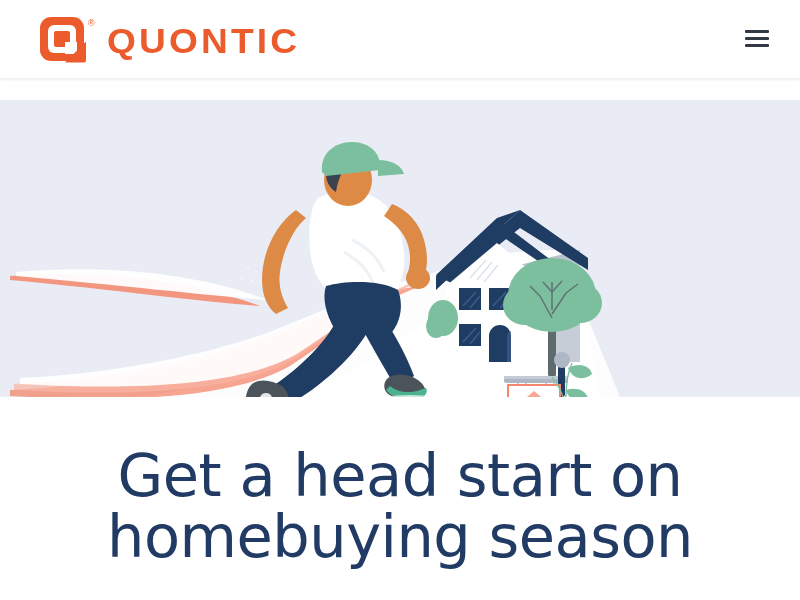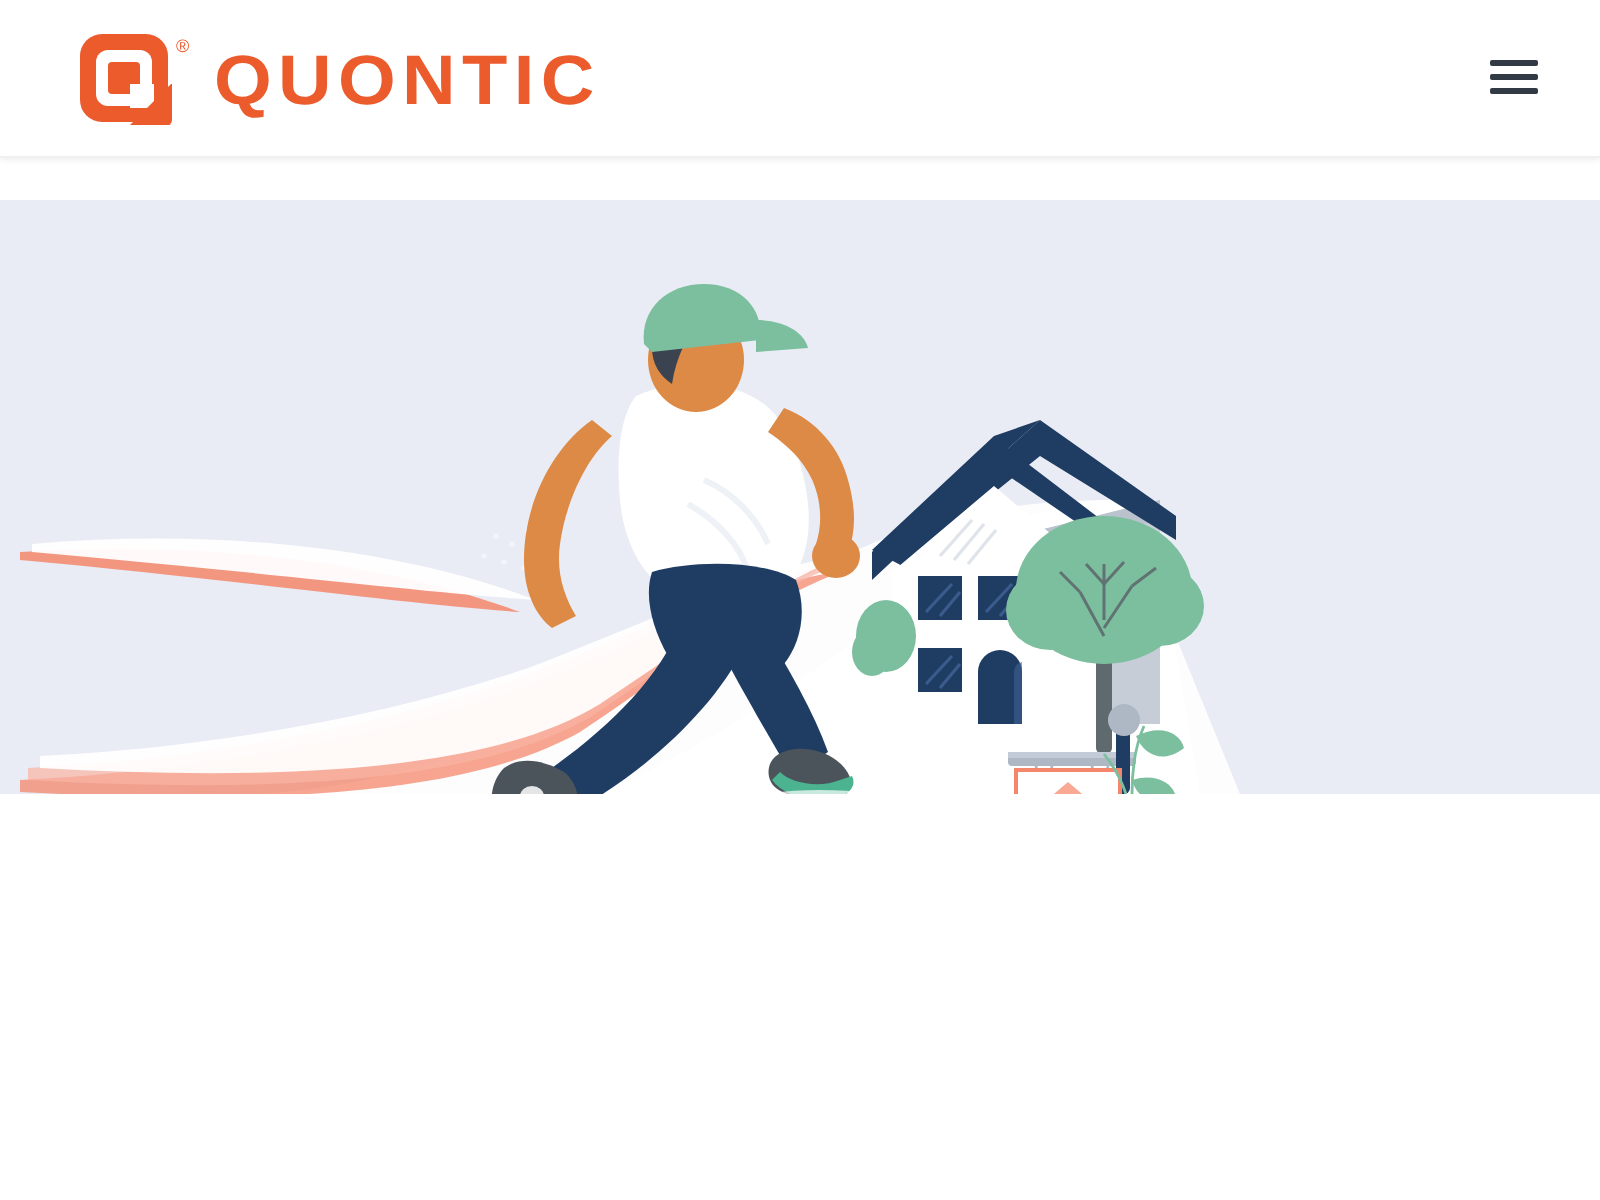--- a/index.html
+++ b/index.html
@@ -318,14 +318,18 @@
           <path d="M388 278 C 396 272 410 274 418 280 C 426 286 428 294 422 298 C 412 302 396 300 388 294 C 383 290 383 282 388 278 Z" fill="#4b535b"></path>
           <path d="M386 290 C 392 298 406 302 420 298 C 426 296 428 292 426 288 L 420 290 C 410 294 396 292 390 286 Z" fill="#4cb391"></path>
         </g>
       </g>
 
       <ellipse cx="275" cy="322" rx="40" ry="5" fill="#ffffff" opacity="0.7"></ellipse>
       <ellipse cx="410" cy="300" rx="34" ry="5" fill="#ffffff" opacity="0.7"></ellipse>
     </svg>
   </section>
 
+  <div class="hero-copy">
+    <h1 class="hero-title">Get a head start on
+homebuying season</h1>
+  </div>
 
 </div>
 
 </body></html>

